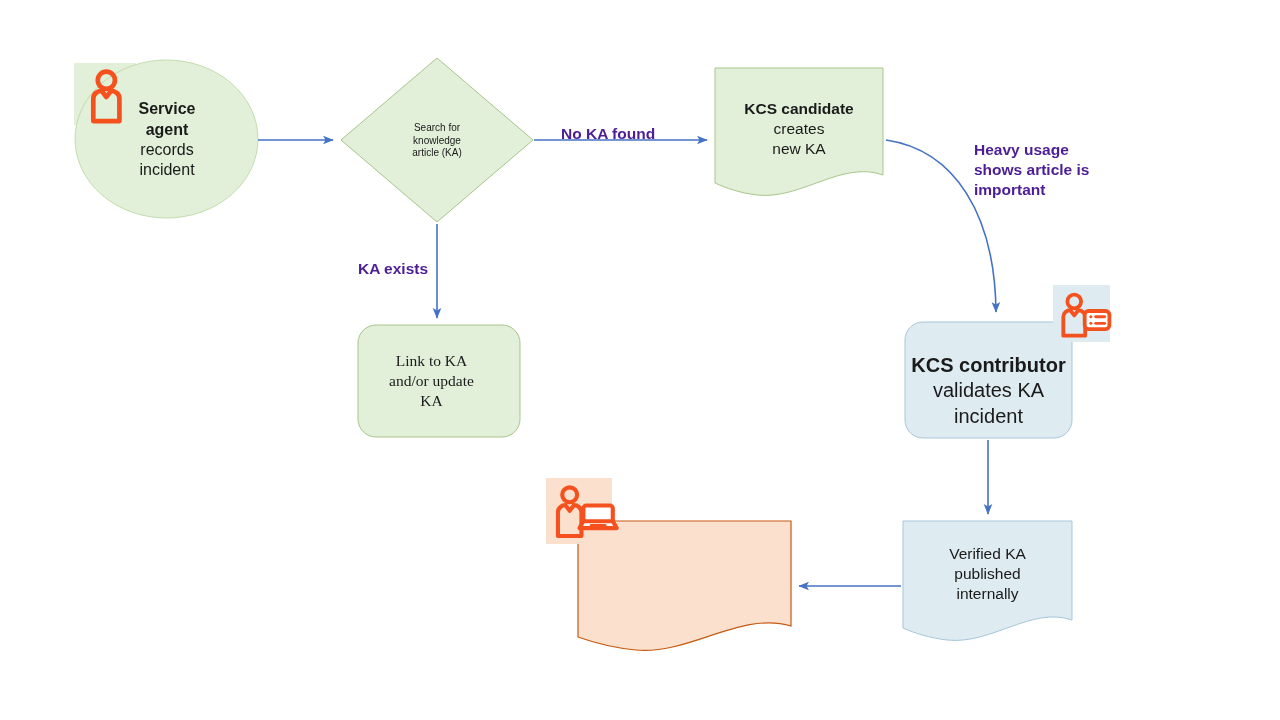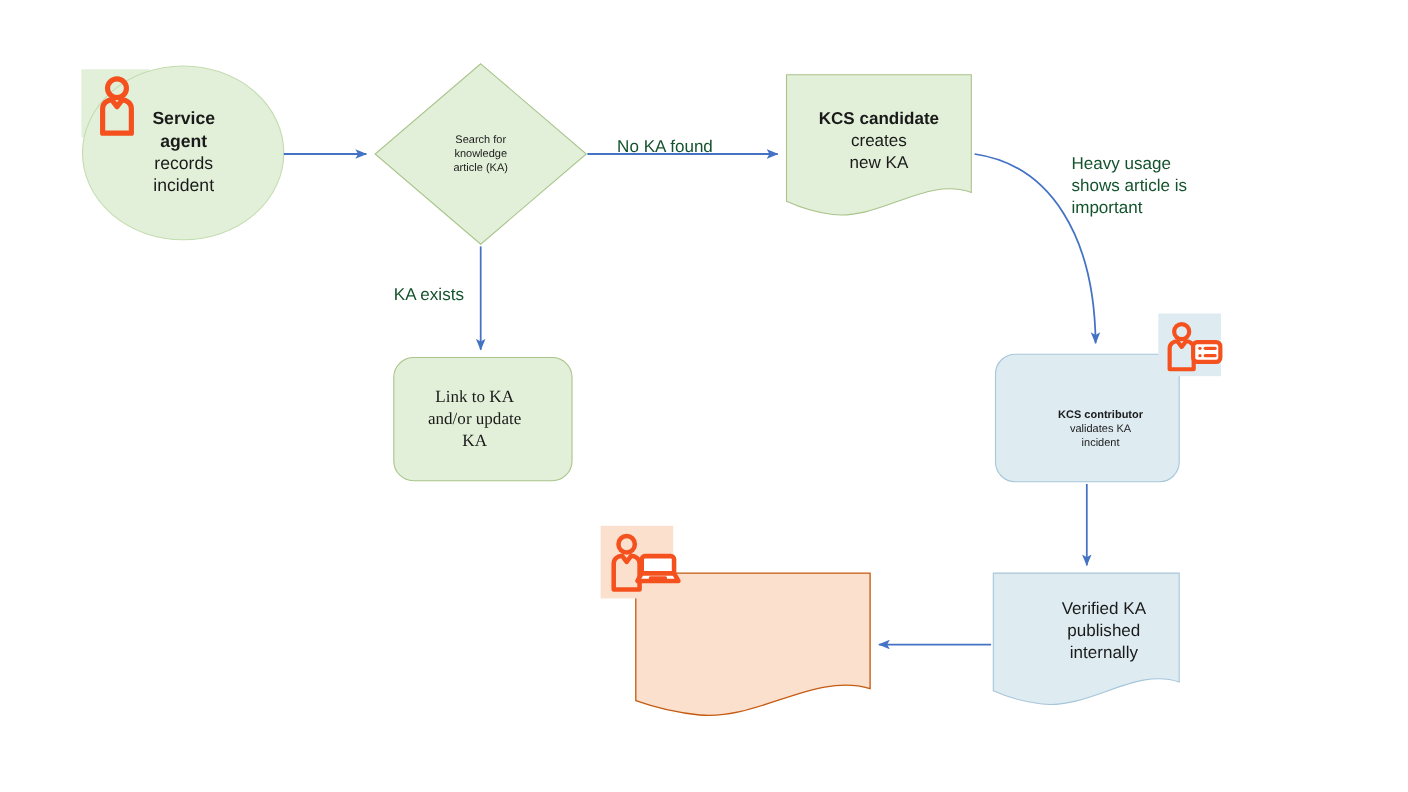--- a/index.html
+++ b/index.html
@@ -35,23 +35,24 @@
     text-align: center;
     color: #1a1a1a;
     line-height: 1.28;
     pointer-events: auto;
   }
   .node-label .txt { display: block; width: 100%; }
   .b { font-weight: bold; }
 
   .edge-label {
     position: absolute;
-    color: #14532d;
+    color: #4c1d95;
     line-height: 1.3;
     pointer-events: auto;
+    font-weight: bold;
   }
 </style>
 </head>
 <body>
 
 <div id="canvas">
 
   <svg class="layer" id="svg-shapes" viewBox="0 0 1280 720">
     <defs>
       <marker id="arrowhead" markerWidth="7" markerHeight="7" refX="6.2" refY="3" orient="auto" markerUnits="strokeWidth">
@@ -153,29 +154,29 @@
     </div>
 
     <div class="node-label" style="left:358px; top:340px; width:147px; height:82px; font-size:15.5px;font-family:Liberation Serif, serif;">
       <span class="txt">
         <span>Link to KA</span><br>
         <span>and/or update</span><br>
         <span>KA</span>
       </span>
     </div>
 
-    <div class="node-label" style="left:905px; top:352px; width:167px; height:78px; font-size:10px;margin-left:12px;">
+    <div class="node-label" style="left:905px; top:352px; width:167px; height:78px; font-size:20px;">
       <span class="txt">
         <span class="b">KCS contributor</span><br>
         <span>validates KA</span><br>
         <span>incident</span>
       </span>
     </div>
 
-    <div class="node-label" style="left:903px; top:535px; width:169px; height:78px; font-size:15.5px;margin-left:16px;">
+    <div class="node-label" style="left:903px; top:535px; width:169px; height:78px; font-size:15.5px;">
       <span class="txt">
         <span>Verified KA</span><br>
         <span>published</span><br>
         <span>internally</span>
       </span>
     </div>
 
 
     <div class="edge-label" style="left:561px; top:124px; width:130px; font-size:15.5px;">No KA found</div>
 

